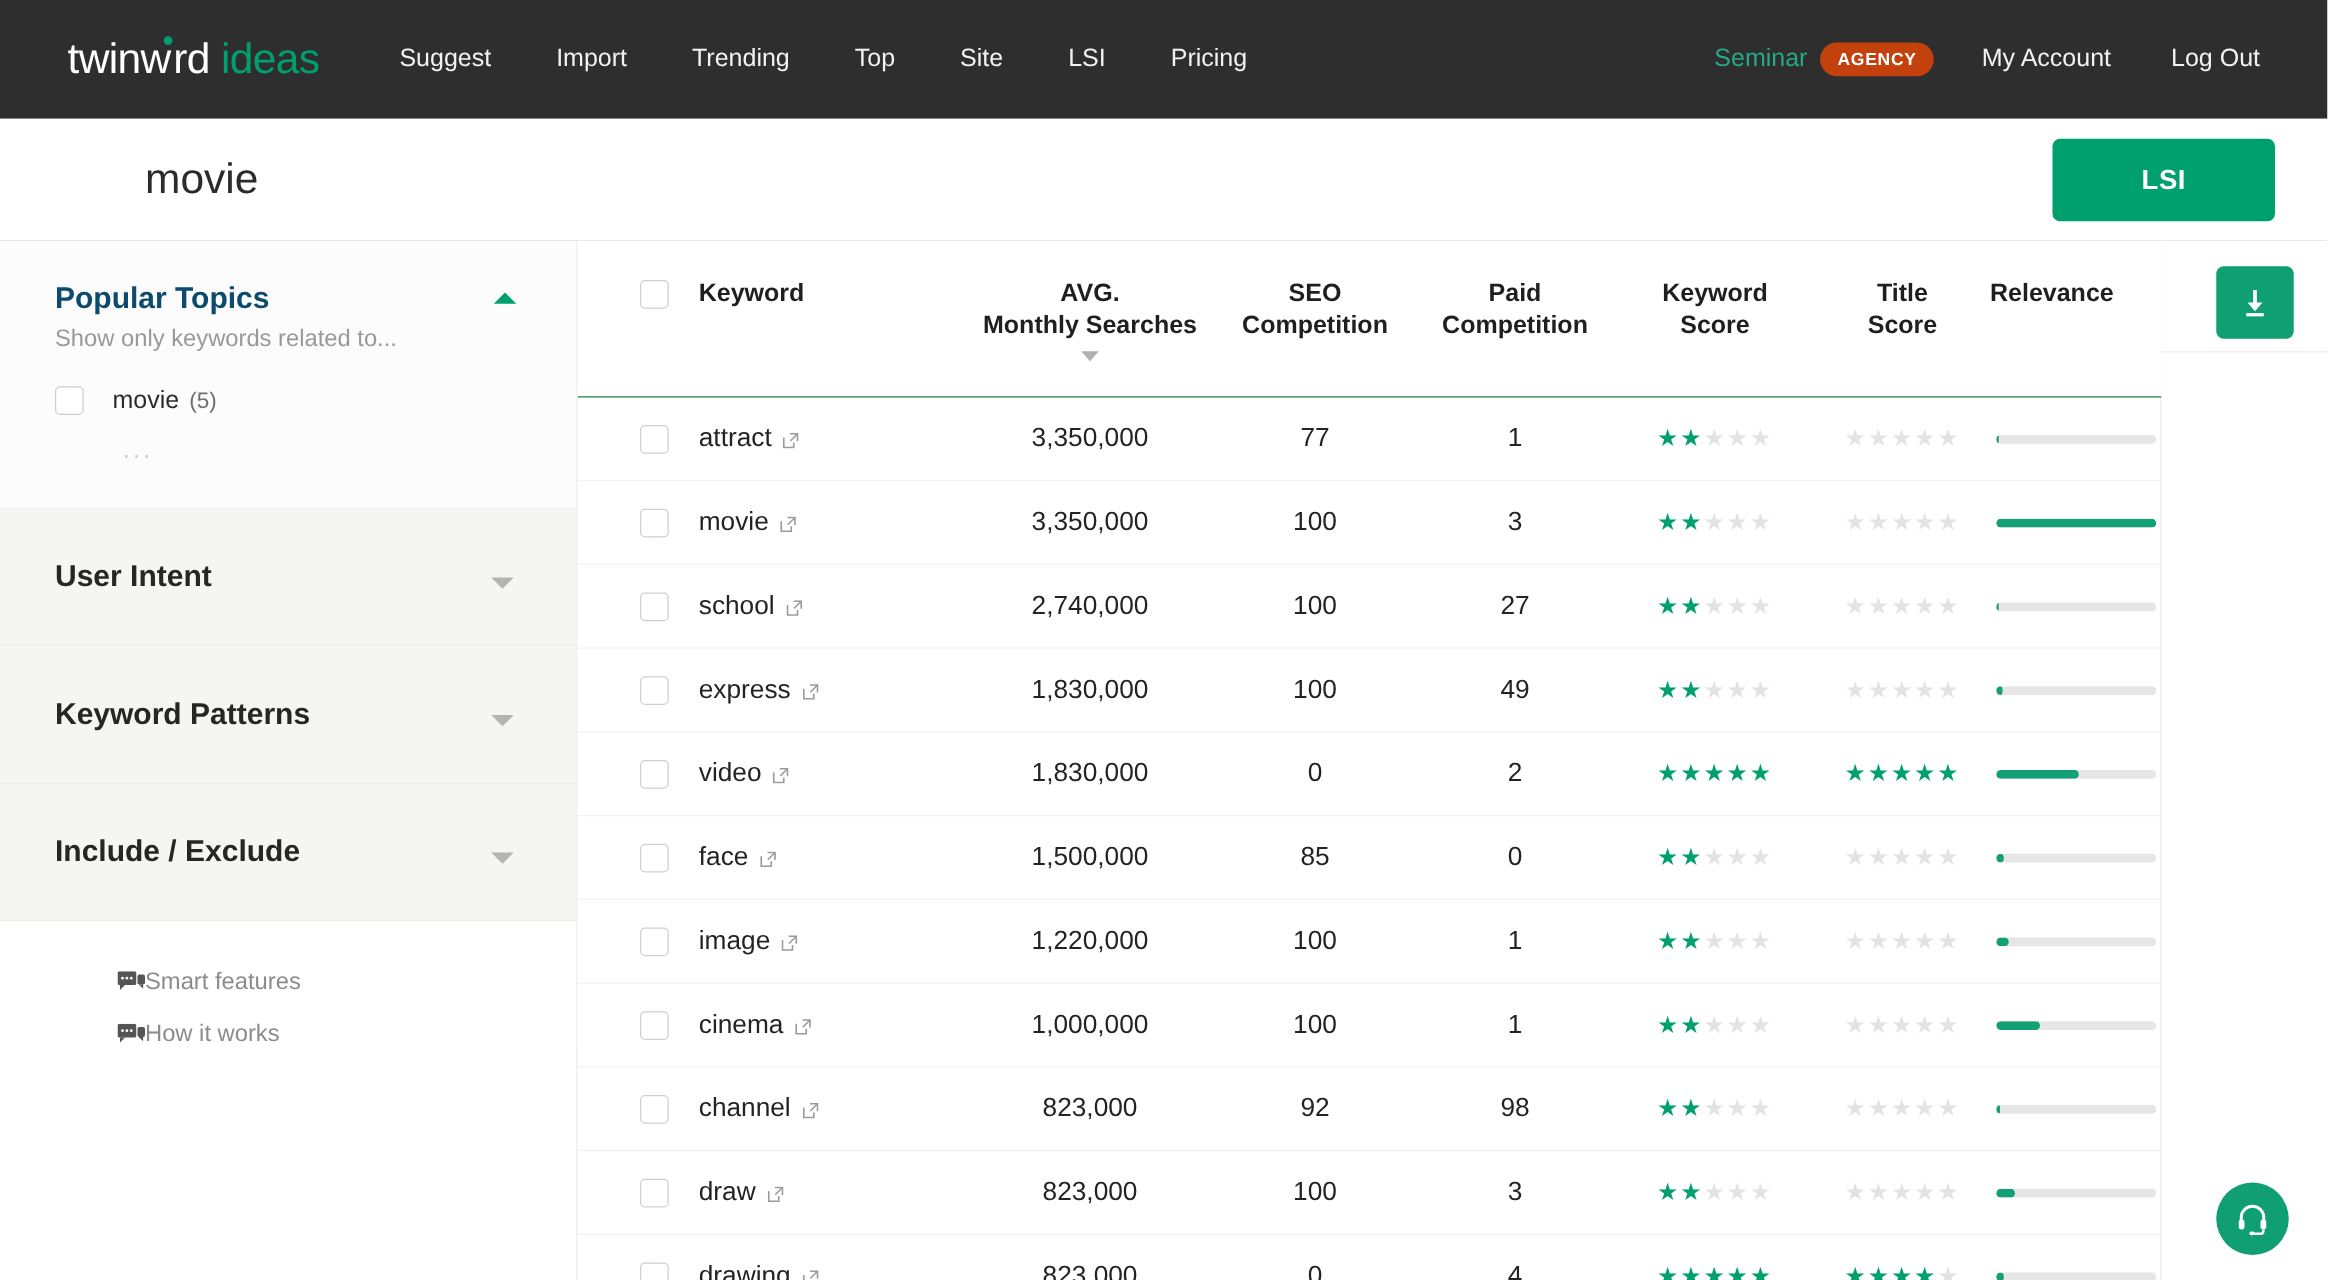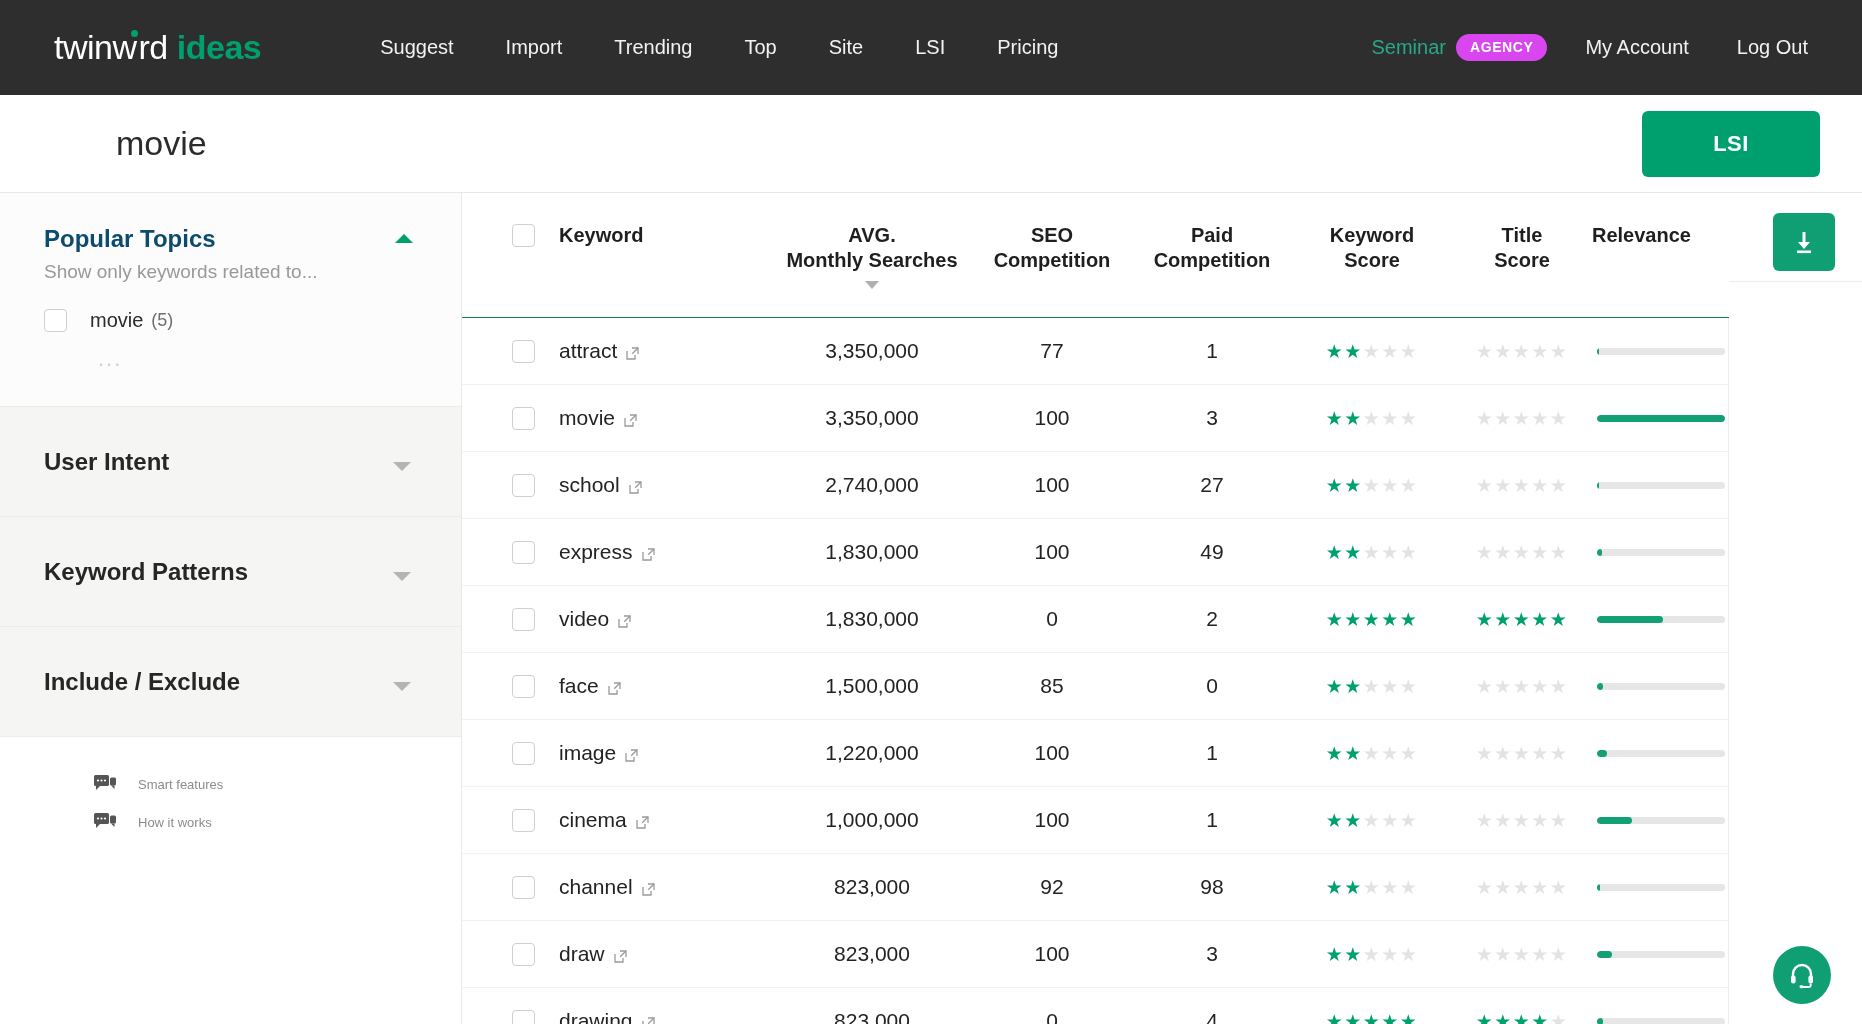--- a/index.html
+++ b/index.html
@@ -19,24 +19,24 @@
     align-items: center;
     padding: 0 42px 0 54px;
     position: relative;
   }
   #logo {
     font-size: 34px;
     letter-spacing: -0.5px;
     white-space: nowrap;
     display: flex;
     align-items: baseline;
-    margin-right: 95px;
+    margin-right: 40px;
   }
   #logo .lw { color: #ffffff; font-weight: 400; }
-  #logo .li { color: #00a06e; font-weight: 700; margin-left: 9px; }
+  #logo .li { color: #00a06e; font-weight: 400; margin-left: 9px; }
   #logo .dot {
     display: inline-block;
     width: 7px; height: 7px;
     border-radius: 50%;
     background: #00a06e;
     position: relative;
     top: -22px;
     margin: 0 1px 0 -6px;
   }
 
@@ -54,21 +54,21 @@
     right: 30px;
     top: 0; height: 95px;
     display: flex; align-items: center;
   }
   #acctname {
     color: #27a889;
     font-size: 20px;
     margin-right: 10px;
   }
   #agencybadge {
-    background: #d946ef;
+    background: #c2410c;
     color: #ffffff;
     font-size: 14px;
     font-weight: bold;
     letter-spacing: 0.6px;
     padding: 5px 14px 6px;
     border-radius: 14px;
     margin-right: 14px;
   }
 
   
@@ -184,21 +184,21 @@
     font-weight: bold;
     color: #262626;
   }
 
   #sbhelp { padding: 38px 44px 0 94px; background: #ffffff; }
   .helprow {
     display: flex; align-items: center;
     margin-bottom: 20px;
     cursor: pointer;
   }
-  .helprow .ht { color: #8c8c8c; font-size: 13px; margin-left: 22px; }
+  .helprow .ht { color: #8c8c8c; font-size: 19px; }
   .bubble-icon { width: 22px; height: 18px; flex: 0 0 22px; }
 
   
   #main { flex: 1; position: relative; background: #ffffff; overflow: hidden; }
   #tablewrap {
     width: 1267px;
     border-right: 1px solid #ececec;
     height: 100%;
   }
   table { width: 100%; border-collapse: collapse; table-layout: fixed; }

